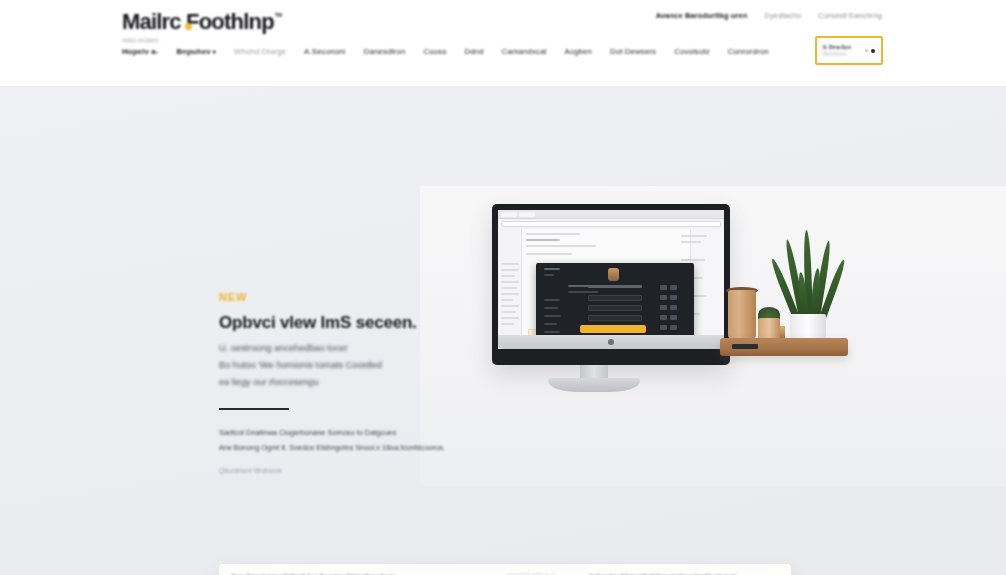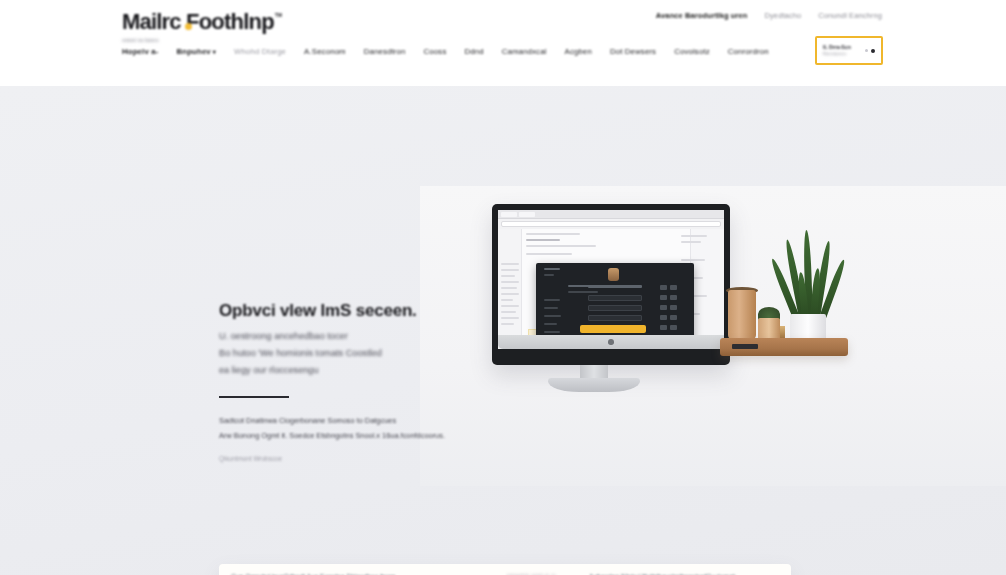--- a/index.html
+++ b/index.html
@@ -536,20 +536,21 @@
     <div id="cup-rim"></div>
     <div id="cup"></div>
     <div id="succulent-leaves"></div>
     <div id="succulent-pot"></div>
     <div id="small-obj"></div>
     <div id="tray"></div>
     <div id="keys"></div>
   </div>
 
   <div id="hero-text">
+    <div id="hero-eyebrow">NEW</div>
     <h1 id="hero-headline">Opbvci vlew lmS seceen.</h1>
     <div id="hero-body">
       <div class="hero-body-line">U. oestroong ancehedbao tocer</div>
       <div class="hero-body-line">Bo hutoo 'We homionis tomats Coostled</div>
       <div class="hero-body-line">ea liegy our rloccesengu</div>
     </div>
     <div id="hero-rule"></div>
     <div id="hero-meta">
       <div class="hero-meta-line">Sadtcot Dnatinwa Ciogerbonane Somoso to Datgcues</div>
       <div class="hero-meta-line">Arw Bonong Ogmt it. Soedce Etsbngotns Snool.x 16ua.fconfdcoorus.</div>

